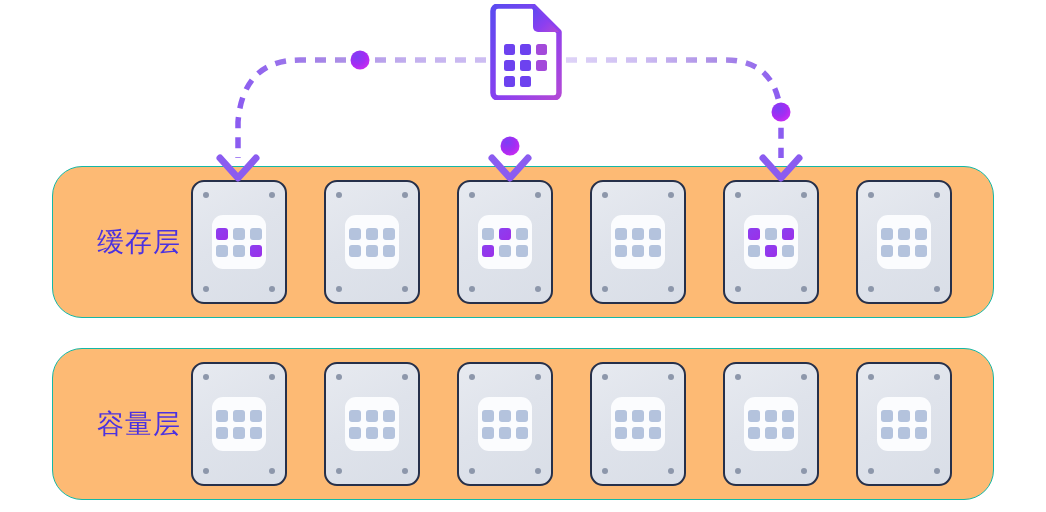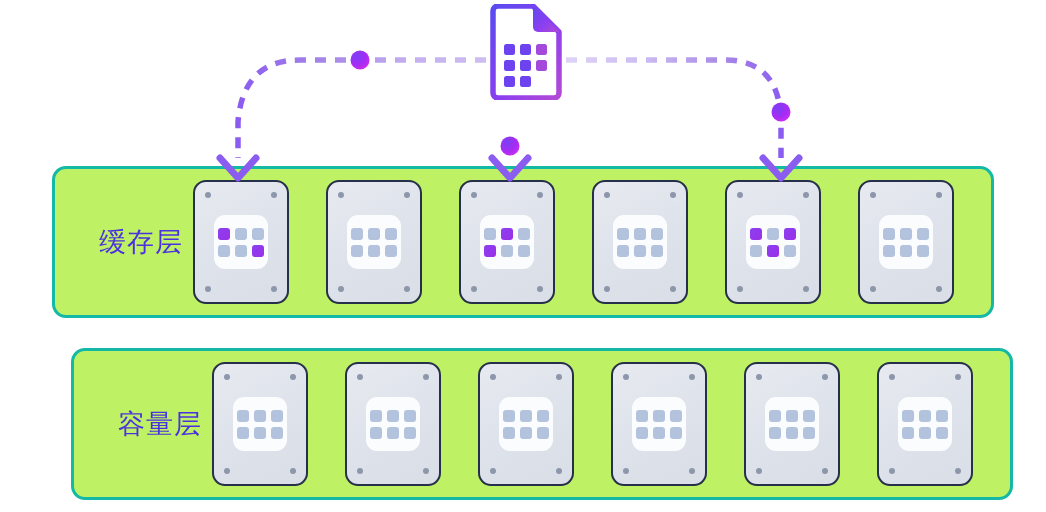--- a/index.html
+++ b/index.html
@@ -31,27 +31,27 @@
     z-index: 3;
   }
 
   
   .tier {
     position: absolute;
     left: 52px;
     width: 942px;
     height: 152px;
     box-sizing: border-box;
-    background: #bef264;
-    border: 3px solid #14b8a6;
-    border-radius: 14px;
+    background: #fdba74;
+    border: 1px solid #14b8a6;
+    border-radius: 30px;
     z-index: 1;
   }
   #tier-cache { top: 166px; }
-  #tier-capacity { top: 348px; margin-left: 19px; }
+  #tier-capacity { top: 348px; }
 
   .tier-label {
     position: absolute;
     left: 24px;
     top: 50%;
     transform: translateY(-50%);
     width: 124px;
     text-align: center;
     font-size: 27px;
     line-height: 1.1;

